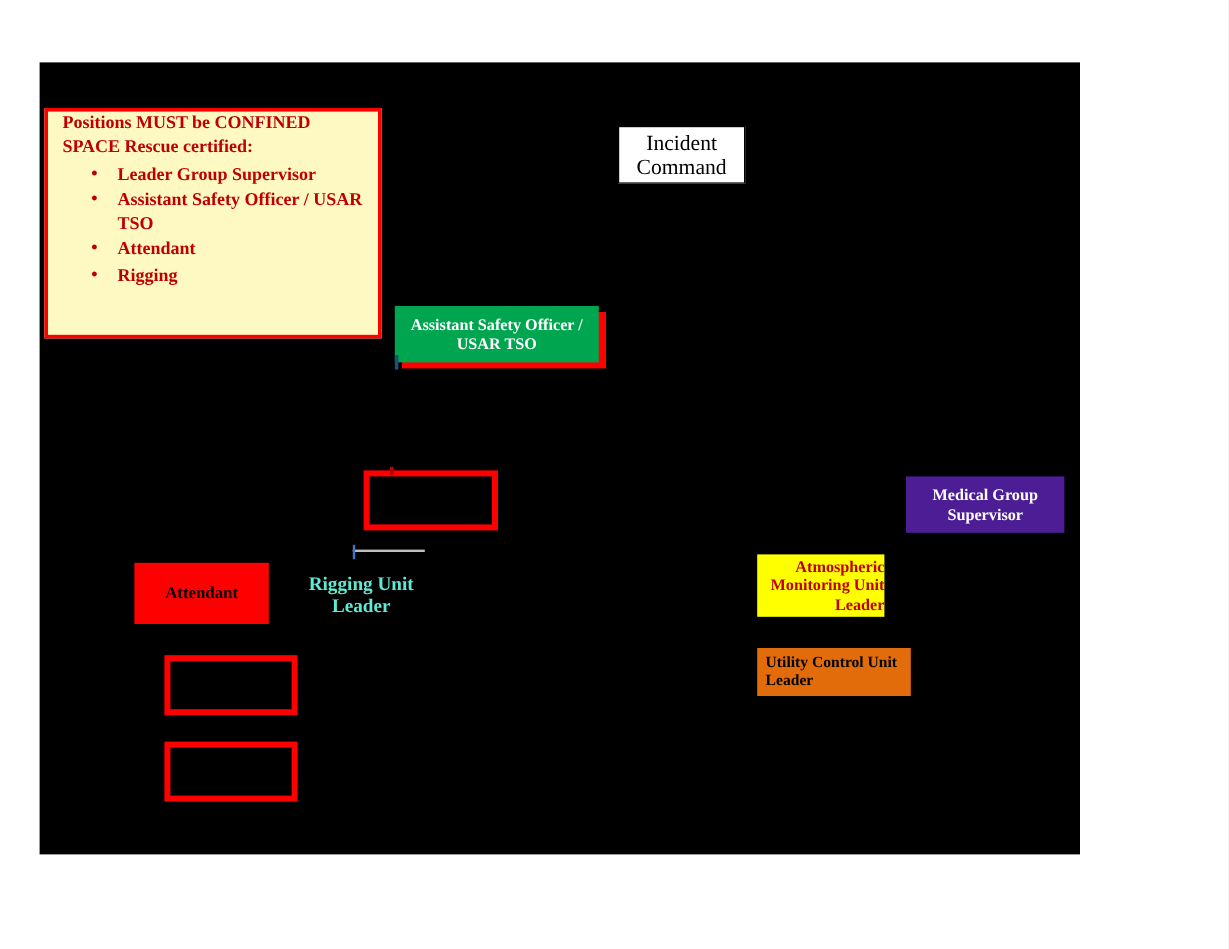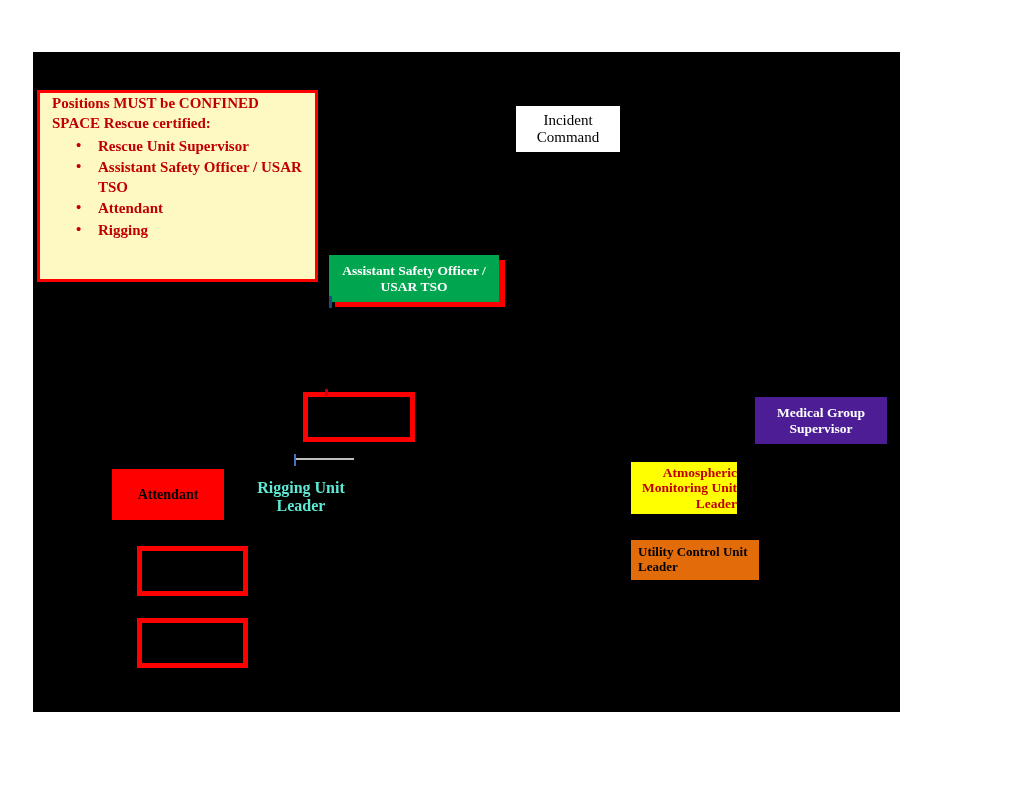--- a/index.html
+++ b/index.html
@@ -34,21 +34,21 @@
   }
   
   #incident-command {
     left: 482px;
     top: 53px;
     width: 106px;
     height: 48px;
     background: #ffffff;
     color: #000000;
     font-weight: normal;
-    font-size: 15px;
+    font-size: 18px;
     border: 1px solid #000000;
   }
   
   #note-box {
     position: absolute;
     left: 4px;
     top: 38px;
     width: 281px;
     height: 192px;
     background: #fef9c3;
@@ -232,21 +232,21 @@
 </head>
 <body>
 
 <div id="slide">
 
   <div class="node" id="incident-command">Incident Command</div>
 
   <div id="note-box">
     <div class="note-title">Positions MUST be CONFINED SPACE Rescue certified:</div>
     <ul>
-      <li>Rescue Unit Supervisor</li>
+      <li>Leader Group Supervisor</li>
       <li>Assistant Safety Officer / USAR TSO</li>
       <li>Attendant</li>
       <li>Rigging</li>
     </ul>
   </div>
 
   <div id="aso-shadow"></div>
   <div class="node" id="aso">Assistant Safety Officer / USAR TSO</div>
 
   <div class="conn" id="conn-aso-stub"></div>

